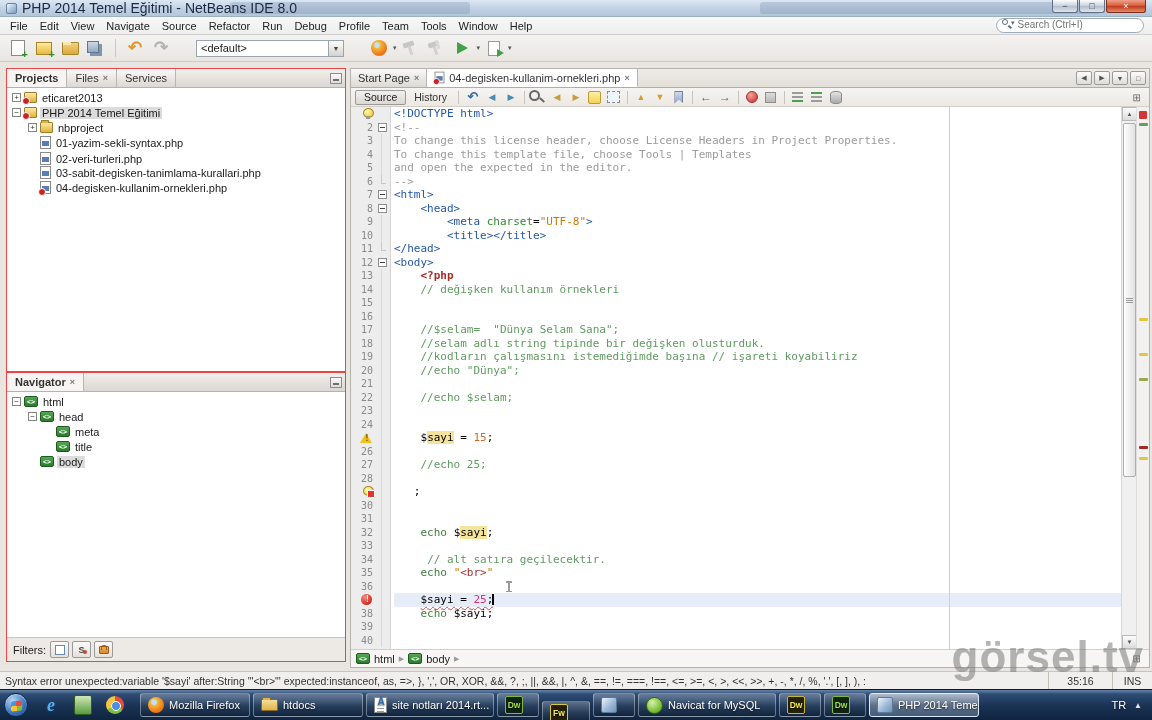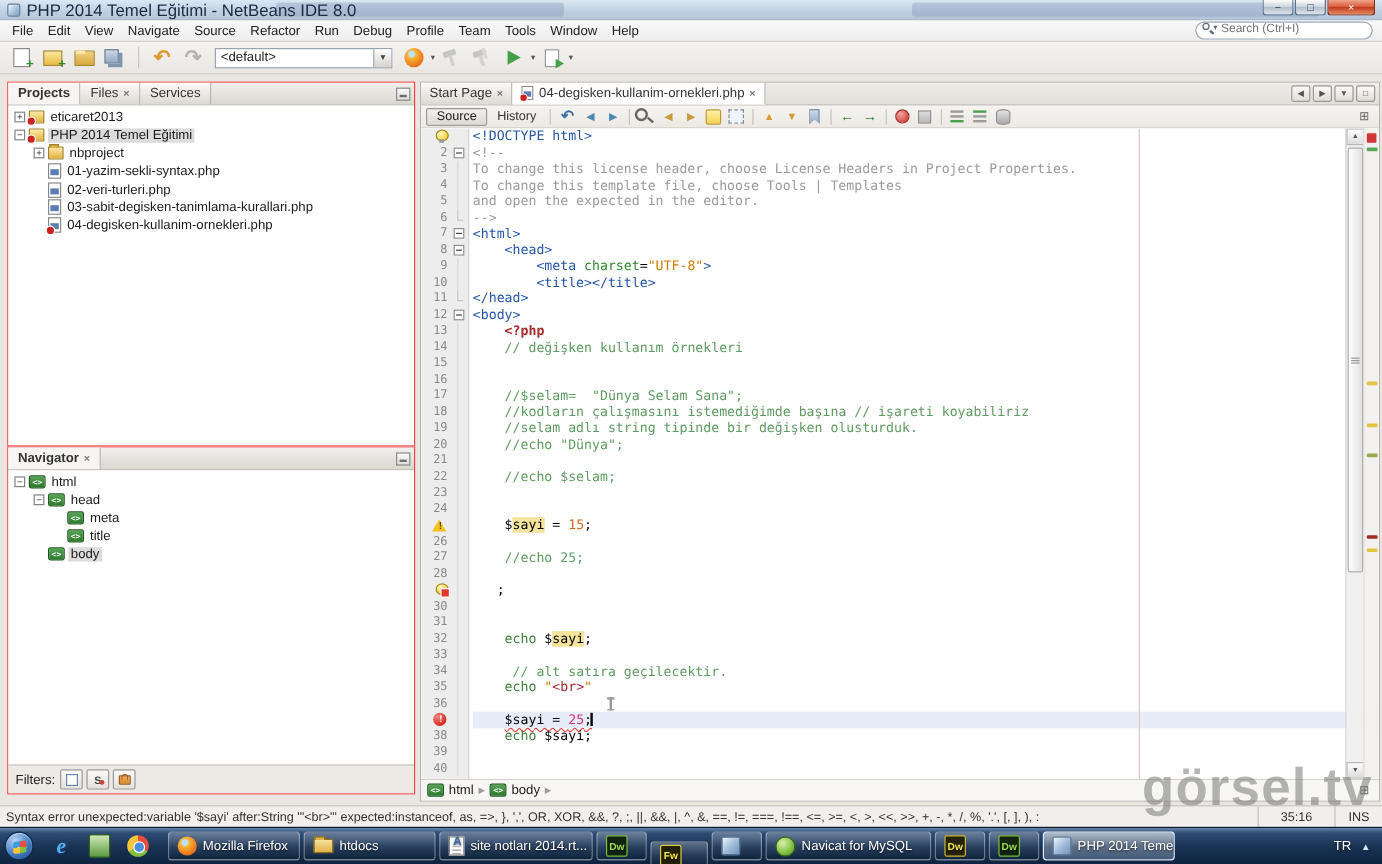--- a/index.html
+++ b/index.html
@@ -39,21 +39,21 @@
   .ti{width:24px;height:22px;display:flex;align-items:center;justify-content:center;position:relative}
   .ic-new-file::before{content:"";width:12px;height:14px;background:#fff;border:1px solid #8a8a8a;display:block}
   .ic-new-file::after{content:"+";position:absolute;right:2px;bottom:-1px;color:#2e8b2e;font-weight:bold;font-size:11px}
   .ic-new-project::before{content:"";width:14px;height:11px;background:linear-gradient(#ffe9a0,#e8b93f);border:1px solid #a8862a;display:block}
   .ic-new-project::after{content:"+";position:absolute;right:1px;bottom:-1px;color:#2e8b2e;font-weight:bold;font-size:11px}
   .ic-open-project::before{content:"";width:15px;height:11px;background:linear-gradient(#f2d27e,#d9a93c);border:1px solid #a8862a;border-radius:1px;display:block}
   .ic-open-project::after{content:"";position:absolute;top:5px;left:5px;width:8px;height:3px;background:#f9e5ae}
   .ic-save-all::before{content:"";width:10px;height:10px;background:linear-gradient(#cdd9e6,#93a9c0);border:1px solid #5f7792;box-shadow:3px 3px 0 #7f96ae;display:block;margin:-3px 3px 0 -3px}
   .ic-undo::before{content:"↶";color:#e09a30;font-size:17px;font-weight:bold;line-height:14px}
   .ic-redo::before{content:"↷";color:#b3b3b3;font-size:17px;font-weight:bold;line-height:14px}
-  .combo{width:148px;height:17px;border:1px solid #9aa4ae;background:#fff;display:flex;align-items:center;margin:0 4px;position:relative}
+  .combo{width:148px;height:17px;border:1px solid #9aa4ae;background:#fff;display:flex;align-items:center;margin:0 21px;position:relative}
   .combo .cval{flex:1;padding:0 4px;font-size:11px;color:#222}
   .combo .cbtn{width:15px;height:15px;background:linear-gradient(#fefefe,#d6d2cc);border-left:1px solid #9aa4ae;display:flex;align-items:center;justify-content:center;font-size:7px;color:#444}
   .ic-browser-firefox::before{content:"";width:16px;height:16px;border-radius:50%;display:block;
     background:radial-gradient(circle at 38% 32%,#bfe0f7 0 16%,#f7b53a 24%,#ef7d1a 62%,#c7570f)}
   .ic-build::before{content:"";position:absolute;top:5px;left:4px;width:11px;height:5px;background:#c6c6c6;border-radius:1px;transform:rotate(-18deg)}
   .ic-build::after{content:"";position:absolute;top:9px;left:10px;width:3px;height:9px;background:#d2d2d2;transform:rotate(-18deg)}
   .ic-clean-build::before{content:"";position:absolute;top:5px;left:3px;width:11px;height:5px;background:#c6c6c6;border-radius:1px;transform:rotate(-18deg)}
   .ic-clean-build::after{content:"";position:absolute;top:9px;left:9px;width:3px;height:9px;background:#d2d2d2;transform:rotate(-18deg);box-shadow:4px -5px 0 #dcd8d2}
   .ic-run::before{content:"";border-left:11px solid #43a047;border-top:6px solid transparent;border-bottom:6px solid transparent;display:block}
   .ic-debug::before{content:"";width:10px;height:13px;background:#fff;border:1px solid #9a9a9a;display:block}
@@ -646,22 +646,22 @@
             <div class="cline"><span class="tk-pl">    </span><span class="tk-tg">&lt;head&gt;</span></div>
             <div class="cline"><span class="tk-pl">        </span><span class="tk-tg">&lt;meta </span><span class="tk-at">charset</span><span class="tk-pl">=</span><span class="tk-av">"UTF-8"</span><span class="tk-tg">&gt;</span></div>
             <div class="cline"><span class="tk-pl">        </span><span class="tk-tg">&lt;title&gt;&lt;/title&gt;</span></div>
             <div class="cline"><span class="tk-tg">&lt;/head&gt;</span></div>
             <div class="cline"><span class="tk-tg">&lt;body&gt;</span></div>
             <div class="cline"><span class="tk-pl">    </span><span class="tk-po">&lt;?php</span></div>
             <div class="cline"><span class="tk-pl">    </span><span class="tk-pc">// değişken kullanım örnekleri</span></div>
             <div class="cline"></div>
             <div class="cline"></div>
             <div class="cline"><span class="tk-pl">    </span><span class="tk-pc">//$selam=  "Dünya Selam Sana";</span></div>
+            <div class="cline"><span class="tk-pl">    </span><span class="tk-pc">//selam adlı string tipinde bir değişken olusturduk.</span></div>
             <div class="cline"><span class="tk-pl">    </span><span class="tk-pc">//kodların çalışmasını istemediğimde başına // işareti koyabiliriz</span></div>
-            <div class="cline"><span class="tk-pl">    </span><span class="tk-pc">//selam adlı string tipinde bir değişken olusturduk.</span></div>
             <div class="cline"><span class="tk-pl">    </span><span class="tk-pc">//echo "Dünya";</span></div>
             <div class="cline"></div>
             <div class="cline"><span class="tk-pl">    </span><span class="tk-pc">//echo $selam;</span></div>
             <div class="cline"></div>
             <div class="cline"></div>
             <div class="cline"><span class="tk-pl">    </span><span class="tk-vr">$</span><span class="tk-vh">sayi</span><span class="tk-pl"> = </span><span class="tk-nm">15</span><span class="tk-pl">;</span></div>
             <div class="cline"></div>
             <div class="cline"><span class="tk-pl">    </span><span class="tk-pc">//echo 25;</span></div>
             <div class="cline"></div>
             <div class="cline"><span class="tk-pl">   ;</span></div>

